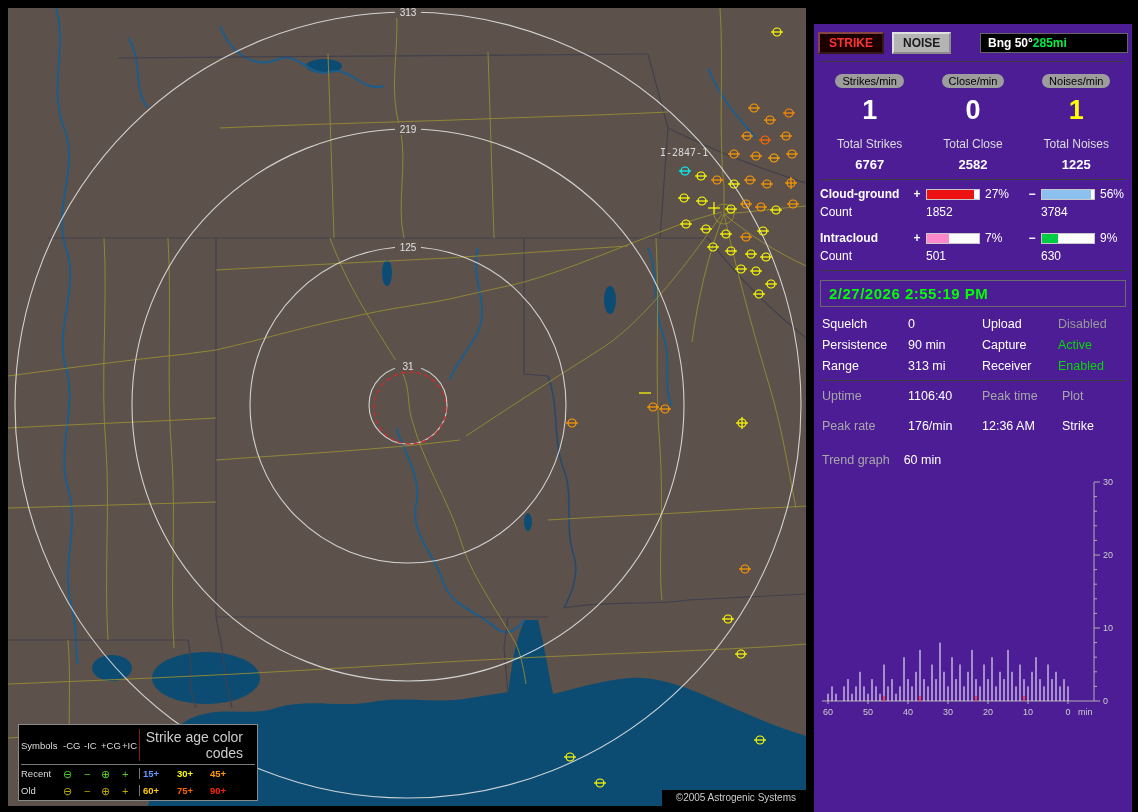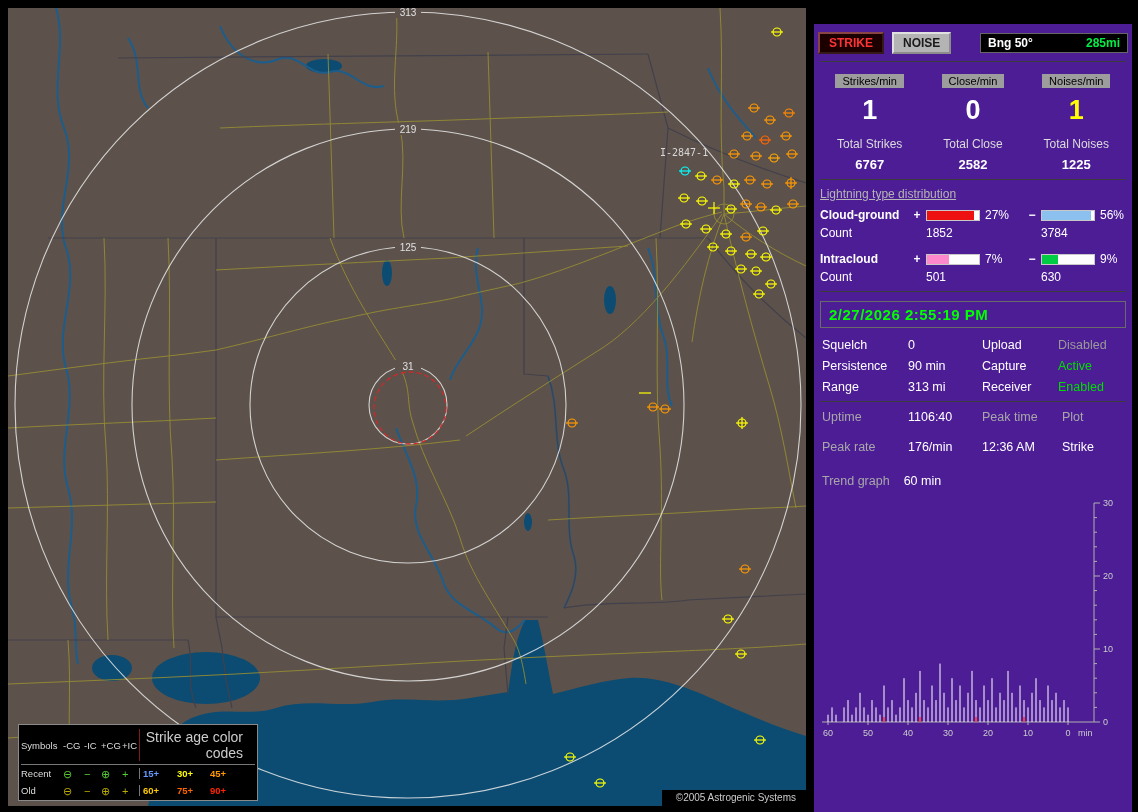--- a/index.html
+++ b/index.html
@@ -31,28 +31,28 @@
   .panel { position:absolute; left:814px; top:24px; width:318px; height:798px;
            background:#4c1d95; color:#fff; font-size:12px; padding:0 4px; }
   .divider { border-top:1px solid #3c3c3c; margin:7px 2px; }
 
   .topbar { display:flex; align-items:center; gap:8px; margin-top:8px; }
   .btn-strike { background:#1c0000; border:2px outset #884444; color:#ff3333;
                 font-weight:bold; font-size:12px; padding:2px 9px; cursor:pointer; }
   .btn-noise  { background:#b4b4b4; border:2px outset #e0e0e0; color:#1a1a1a;
                 font-weight:bold; font-size:12px; padding:2px 9px; cursor:pointer; }
   .bng-box { margin-left:auto; width:148px; background:#000; border:1px solid #666;
-             display:flex; justify-content:space-between; padding:2px 7px; }
+             display:flex; justify-content:flex-start; padding:2px 7px; }
   .bng-label { color:#fff; font-weight:bold; }
   .bng-value { color:#00ee44; font-weight:bold; }
 
   .rates { display:flex; margin-top:12px; }
   .rate-col { width:33.33%; text-align:center; }
   .rate-chip { display:inline-block; background:#9d9d9d; color:#000; font-size:11px;
-               padding:1px 7px; }
+               padding:1px 7px;border-radius:7px; }
   .rate-value { font-size:27px; font-weight:bold; margin:7px 0 11px; }
   .total-label { color:#dcdcdc; font-size:12px; }
   .total-value { color:#fff; font-weight:bold; font-size:13px; margin-top:6px; }
 
   .dist-title { color:#b5b5b5; font-size:12px; text-decoration:underline; display:block; margin:2px 2px 7px; }
   .dist-grid { display:grid; grid-template-columns:88px 12px 54px 40px 12px 54px 34px;
                column-gap:3px; align-items:center; margin:4px 2px; }
   .dist-bold { font-weight:bold; }
   .dist-sign { font-weight:bold; text-align:center; }
   .dist-bar { height:11px; border:1px solid #c8c8c8; background:#fdfdfd; position:relative; }
@@ -431,21 +431,20 @@
       <div class="rate-col">
         <span class="rate-chip">Noises/min</span>
         <div class="rate-value" style="color: rgb(255, 255, 0);">1</div>
         <div class="total-label">Total Noises</div>
         <div class="total-value">1225</div>
       </div>
     </div>
 
     <div class="divider"></div>
 
-    <span class="dist-title">Lightning type distribution</span>
 
     <div class="dist-grid dist-row">
       <span class="dist-bold">Cloud-ground</span>
       <span class="dist-sign">+</span>
       <span class="dist-bar">
           <span class="dist-fill fill-pos" style="width: 90%; background: rgb(238, 17, 17);"></span>
         </span>
       <span class="dist-pct">27%</span>
       <span class="dist-sign">−</span>
       <span class="dist-bar">

